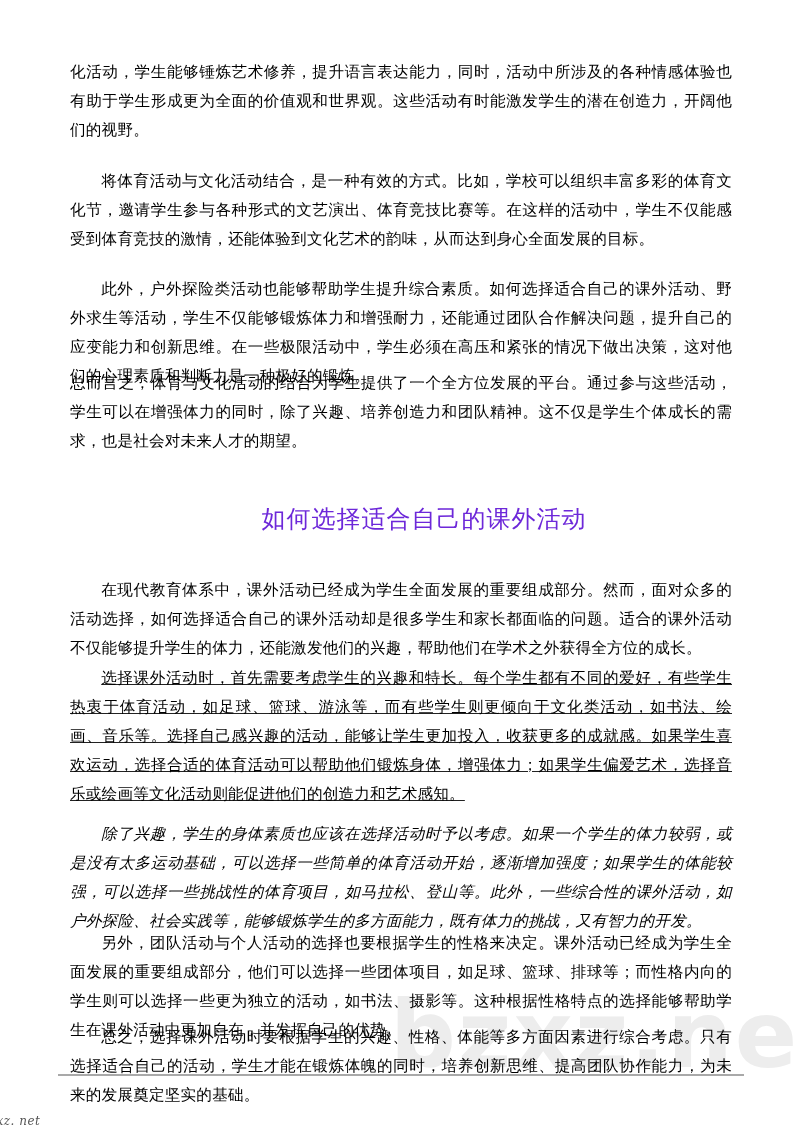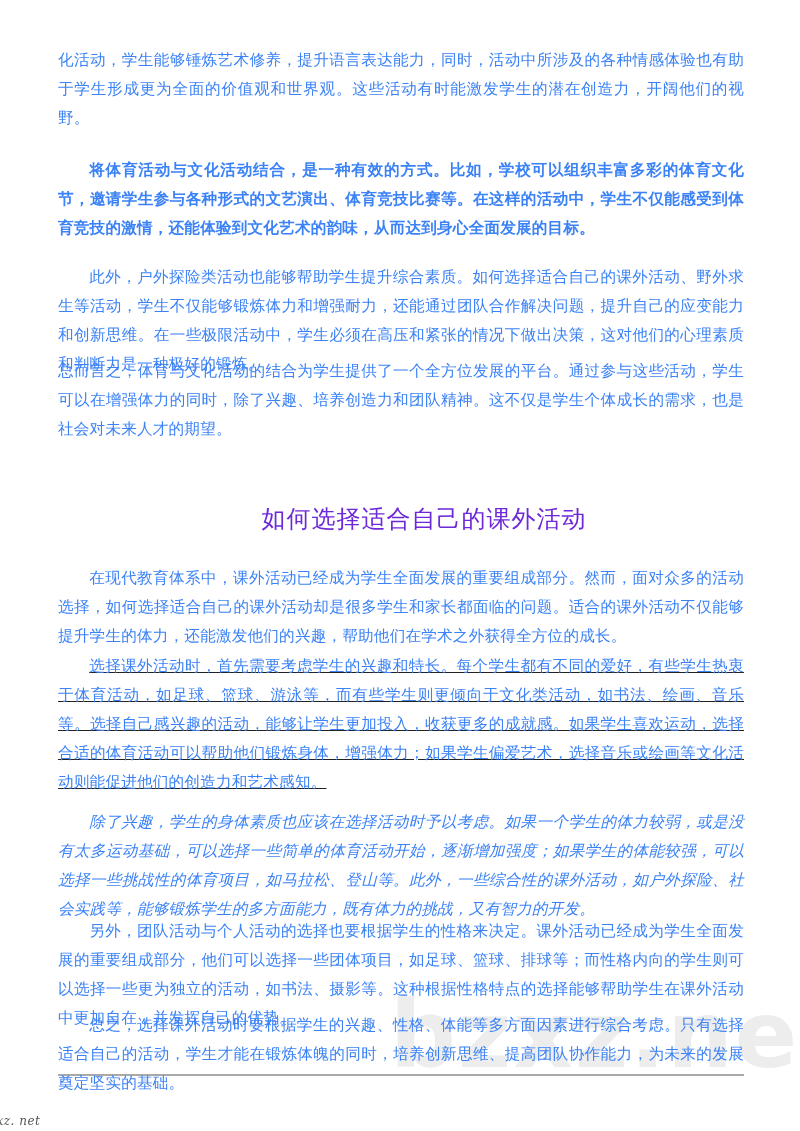--- a/index.html
+++ b/index.html
@@ -17,24 +17,24 @@
     }
     .page {
       position: absolute;
       left: 58px;
       top: 0;
       width: 686px;
     }
     .para {
       font-size: 15.6px;
       line-height: 29px;
-      margin: 0;
+      margin: 12px;
       text-align: justify;
       letter-spacing: 0.2px;
-      color: #3b82f6;
+      color: #000000;
     }
     .para.indent {
       text-indent: 2em;
     }
     .title {
       position: absolute;
       left: 0;
       width: 800px;
       top: 503px;
       text-align: center;
@@ -84,21 +84,21 @@
 </head>
 <body>
 
 <div class="watermark">bzxz.net</div>
 
 <div class="page content">
 
   <div style="position:absolute; top:46px; left:0; width:686px;">
     <p class="para">化活动，学生能够锤炼艺术修养，提升语言表达能力，同时，活动中所涉及的各种情感体验也有助于学生形成更为全面的价值观和世界观。这些活动有时能激发学生的潜在创造力，开阔他们的视野。</p>
   </div>
-  <div style="position:absolute; top:155px; left:0; width:686px;font-weight:bold;">
+  <div style="position:absolute; top:155px; left:0; width:686px;">
     <p class="para indent">将体育活动与文化活动结合，是一种有效的方式。比如，学校可以组织丰富多彩的体育文化节，邀请学生参与各种形式的文艺演出、体育竞技比赛等。在这样的活动中，学生不仅能感受到体育竞技的激情，还能体验到文化艺术的韵味，从而达到身心全面发展的目标。</p>
   </div>
   <div style="position:absolute; top:263px; left:0; width:686px;">
     <p class="para indent">此外，户外探险类活动也能够帮助学生提升综合素质。如何选择适合自己的课外活动、野外求生等活动，学生不仅能够锻炼体力和增强耐力，还能通过团队合作解决问题，提升自己的应变能力和创新思维。在一些极限活动中，学生必须在高压和紧张的情况下做出决策，这对他们的心理素质和判断力是一种极好的锻炼。</p>
   </div>
   <div style="position:absolute; top:357px; left:0; width:686px;">
     <p class="para">总而言之，体育与文化活动的结合为学生提供了一个全方位发展的平台。通过参与这些活动，学生可以在增强体力的同时，除了兴趣、培养创造力和团队精神。这不仅是学生个体成长的需求，也是社会对未来人才的期望。</p>
   </div>
 
   <div style="position:absolute; top:563px; left:0; width:686px;font-family:Liberation Serif, serif;">

